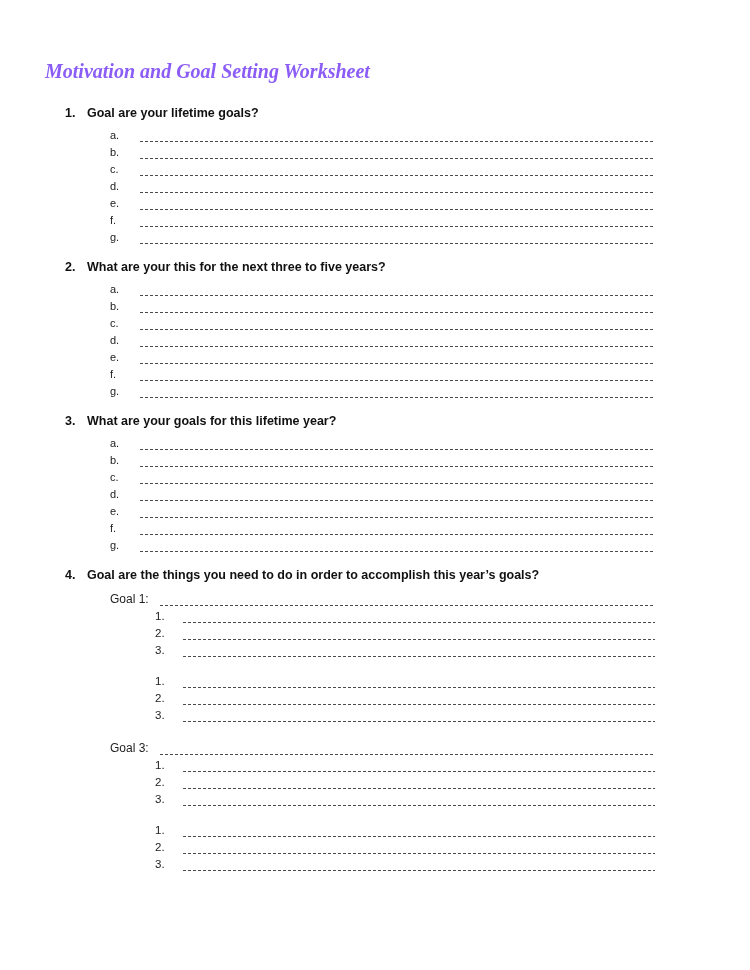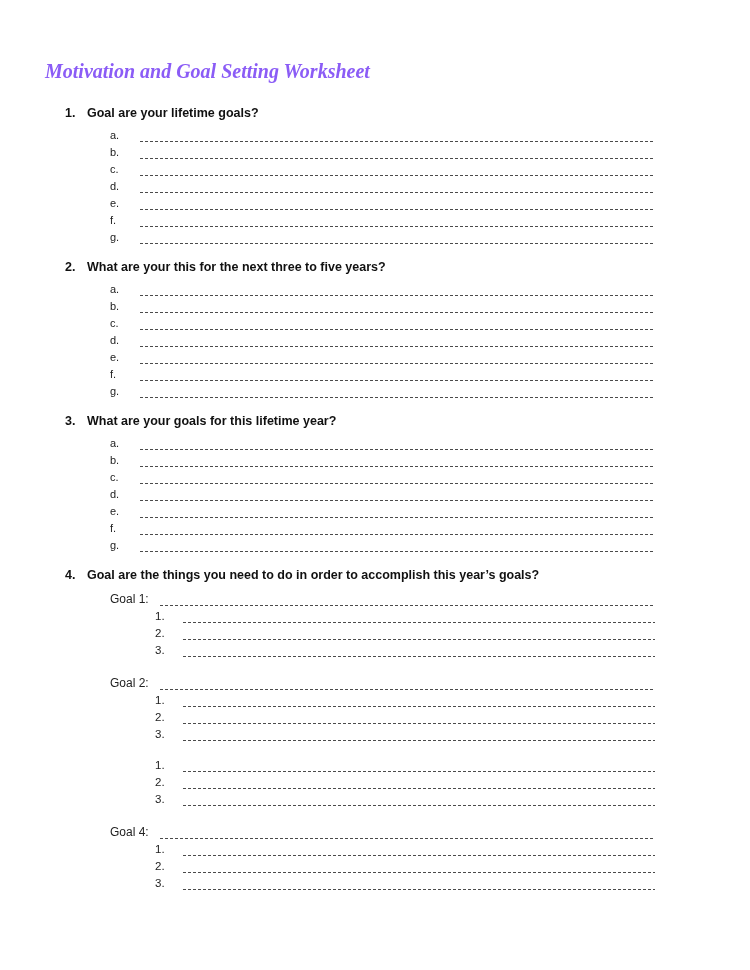--- a/index.html
+++ b/index.html
@@ -190,58 +190,54 @@
         <span class="item-num">2.</span>
         <span class="blank"></span>
       </div>
       <div class="row item-row">
         <span class="item-num">3.</span>
         <span class="blank"></span>
       </div>
     </div>
 
     <div class="goal-block">
+      <div class="row item-row">
+        <span class="item-num">1.</span>
+        <span class="blank"></span>
+      </div>
+      <div class="row item-row">
+        <span class="item-num">2.</span>
+        <span class="blank"></span>
+      </div>
+      <div class="row item-row">
+        <span class="item-num">3.</span>
+        <span class="blank"></span>
+      </div>
+    </div>
+
+    <div class="goal-block">
       <div class="row goal-row">
-        <span class="goal-label">Goal 2:</span>
-        <span class="blank"></span>
-      </div>
-      <div class="row item-row">
-        <span class="item-num">1.</span>
-        <span class="blank"></span>
-      </div>
-      <div class="row item-row">
-        <span class="item-num">2.</span>
-        <span class="blank"></span>
-      </div>
-      <div class="row item-row">
-        <span class="item-num">3.</span>
-        <span class="blank"></span>
-      </div>
-    </div>
-
-    <div class="goal-block">
-      <div class="row item-row">
-        <span class="item-num">1.</span>
-        <span class="blank"></span>
-      </div>
-      <div class="row item-row">
-        <span class="item-num">2.</span>
-        <span class="blank"></span>
-      </div>
-      <div class="row item-row">
-        <span class="item-num">3.</span>
-        <span class="blank"></span>
-      </div>
-    </div>
-
-    <div class="goal-block">
-      <div class="row goal-row">
-        <span class="goal-label">Goal 4:</span>
-        <span class="blank"></span>
-      </div>
+        <span class="goal-label">Goal 3:</span>
+        <span class="blank"></span>
+      </div>
+      <div class="row item-row">
+        <span class="item-num">1.</span>
+        <span class="blank"></span>
+      </div>
+      <div class="row item-row">
+        <span class="item-num">2.</span>
+        <span class="blank"></span>
+      </div>
+      <div class="row item-row">
+        <span class="item-num">3.</span>
+        <span class="blank"></span>
+      </div>
+    </div>
+
+    <div class="goal-block">
       <div class="row item-row">
         <span class="item-num">1.</span>
         <span class="blank"></span>
       </div>
       <div class="row item-row">
         <span class="item-num">2.</span>
         <span class="blank"></span>
       </div>
       <div class="row item-row">
         <span class="item-num">3.</span>

